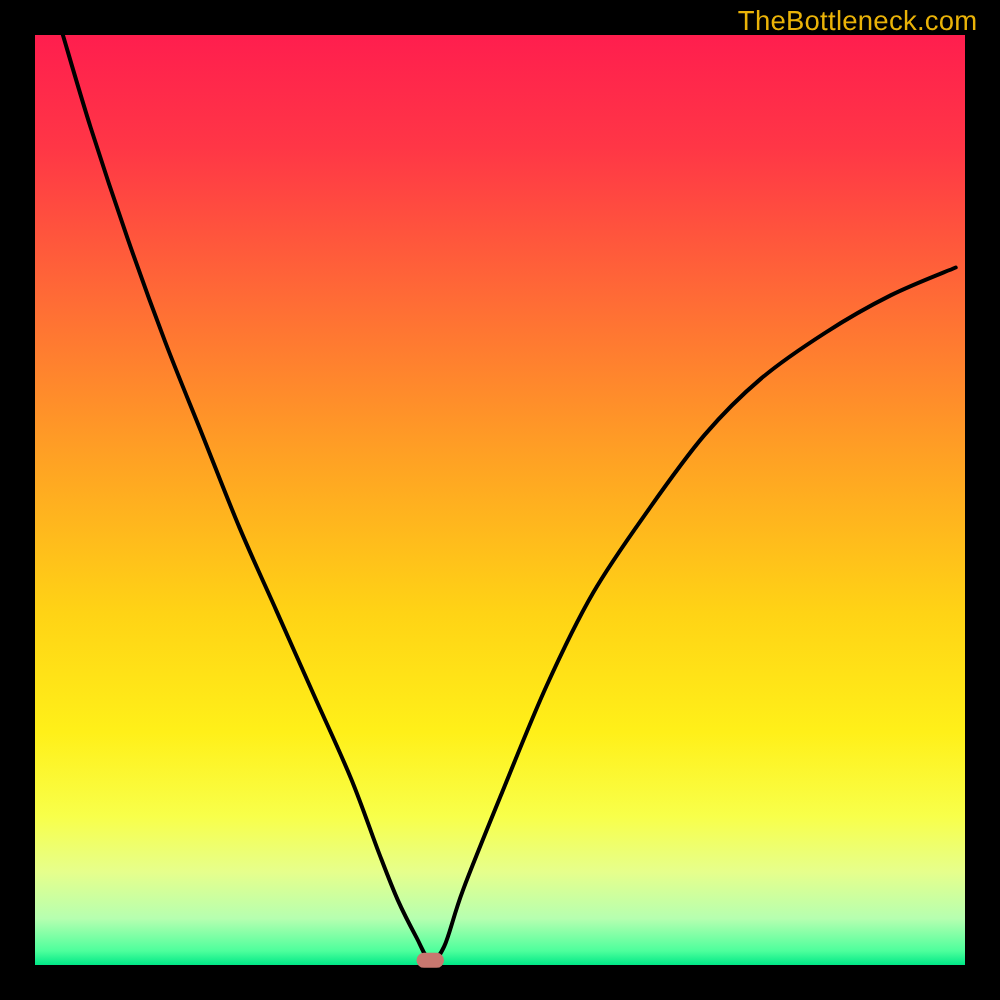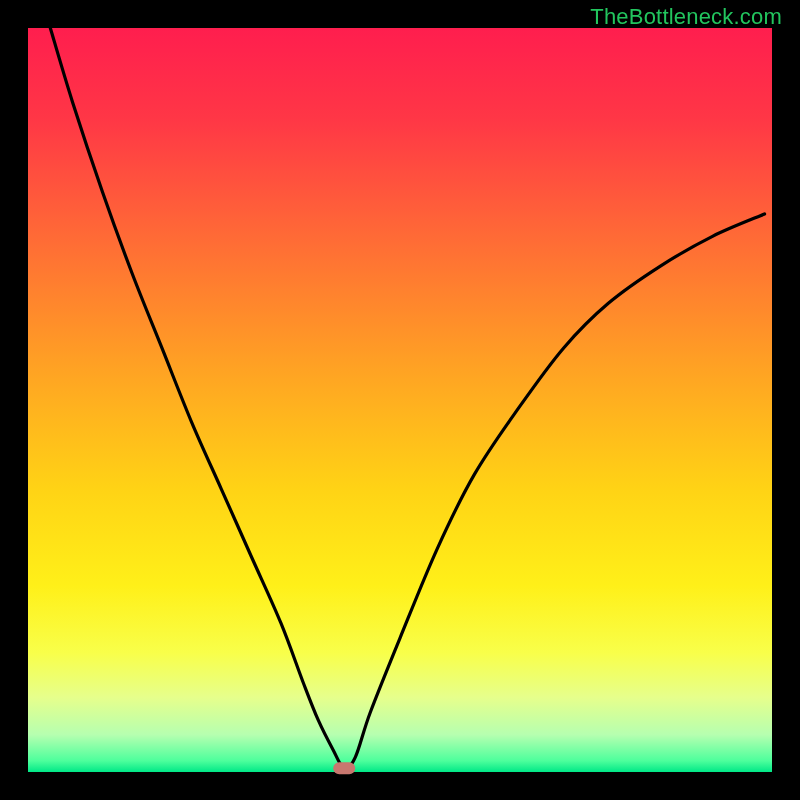--- a/index.html
+++ b/index.html
@@ -15,21 +15,21 @@
     position: absolute;
     top: 0;
     left: 0;
     width: 800px;
     height: 800px;
   }
   .watermark {
     position: absolute;
     top: 4px;
     right: 18px;
-    color: #22c55e;
+    color: #eab308;
     font-size: 22px;
     font-weight: 500;
     letter-spacing: 0.2px;
     z-index: 10;
   }
   svg {
     display: block;
   }
 </style>
 </head>

